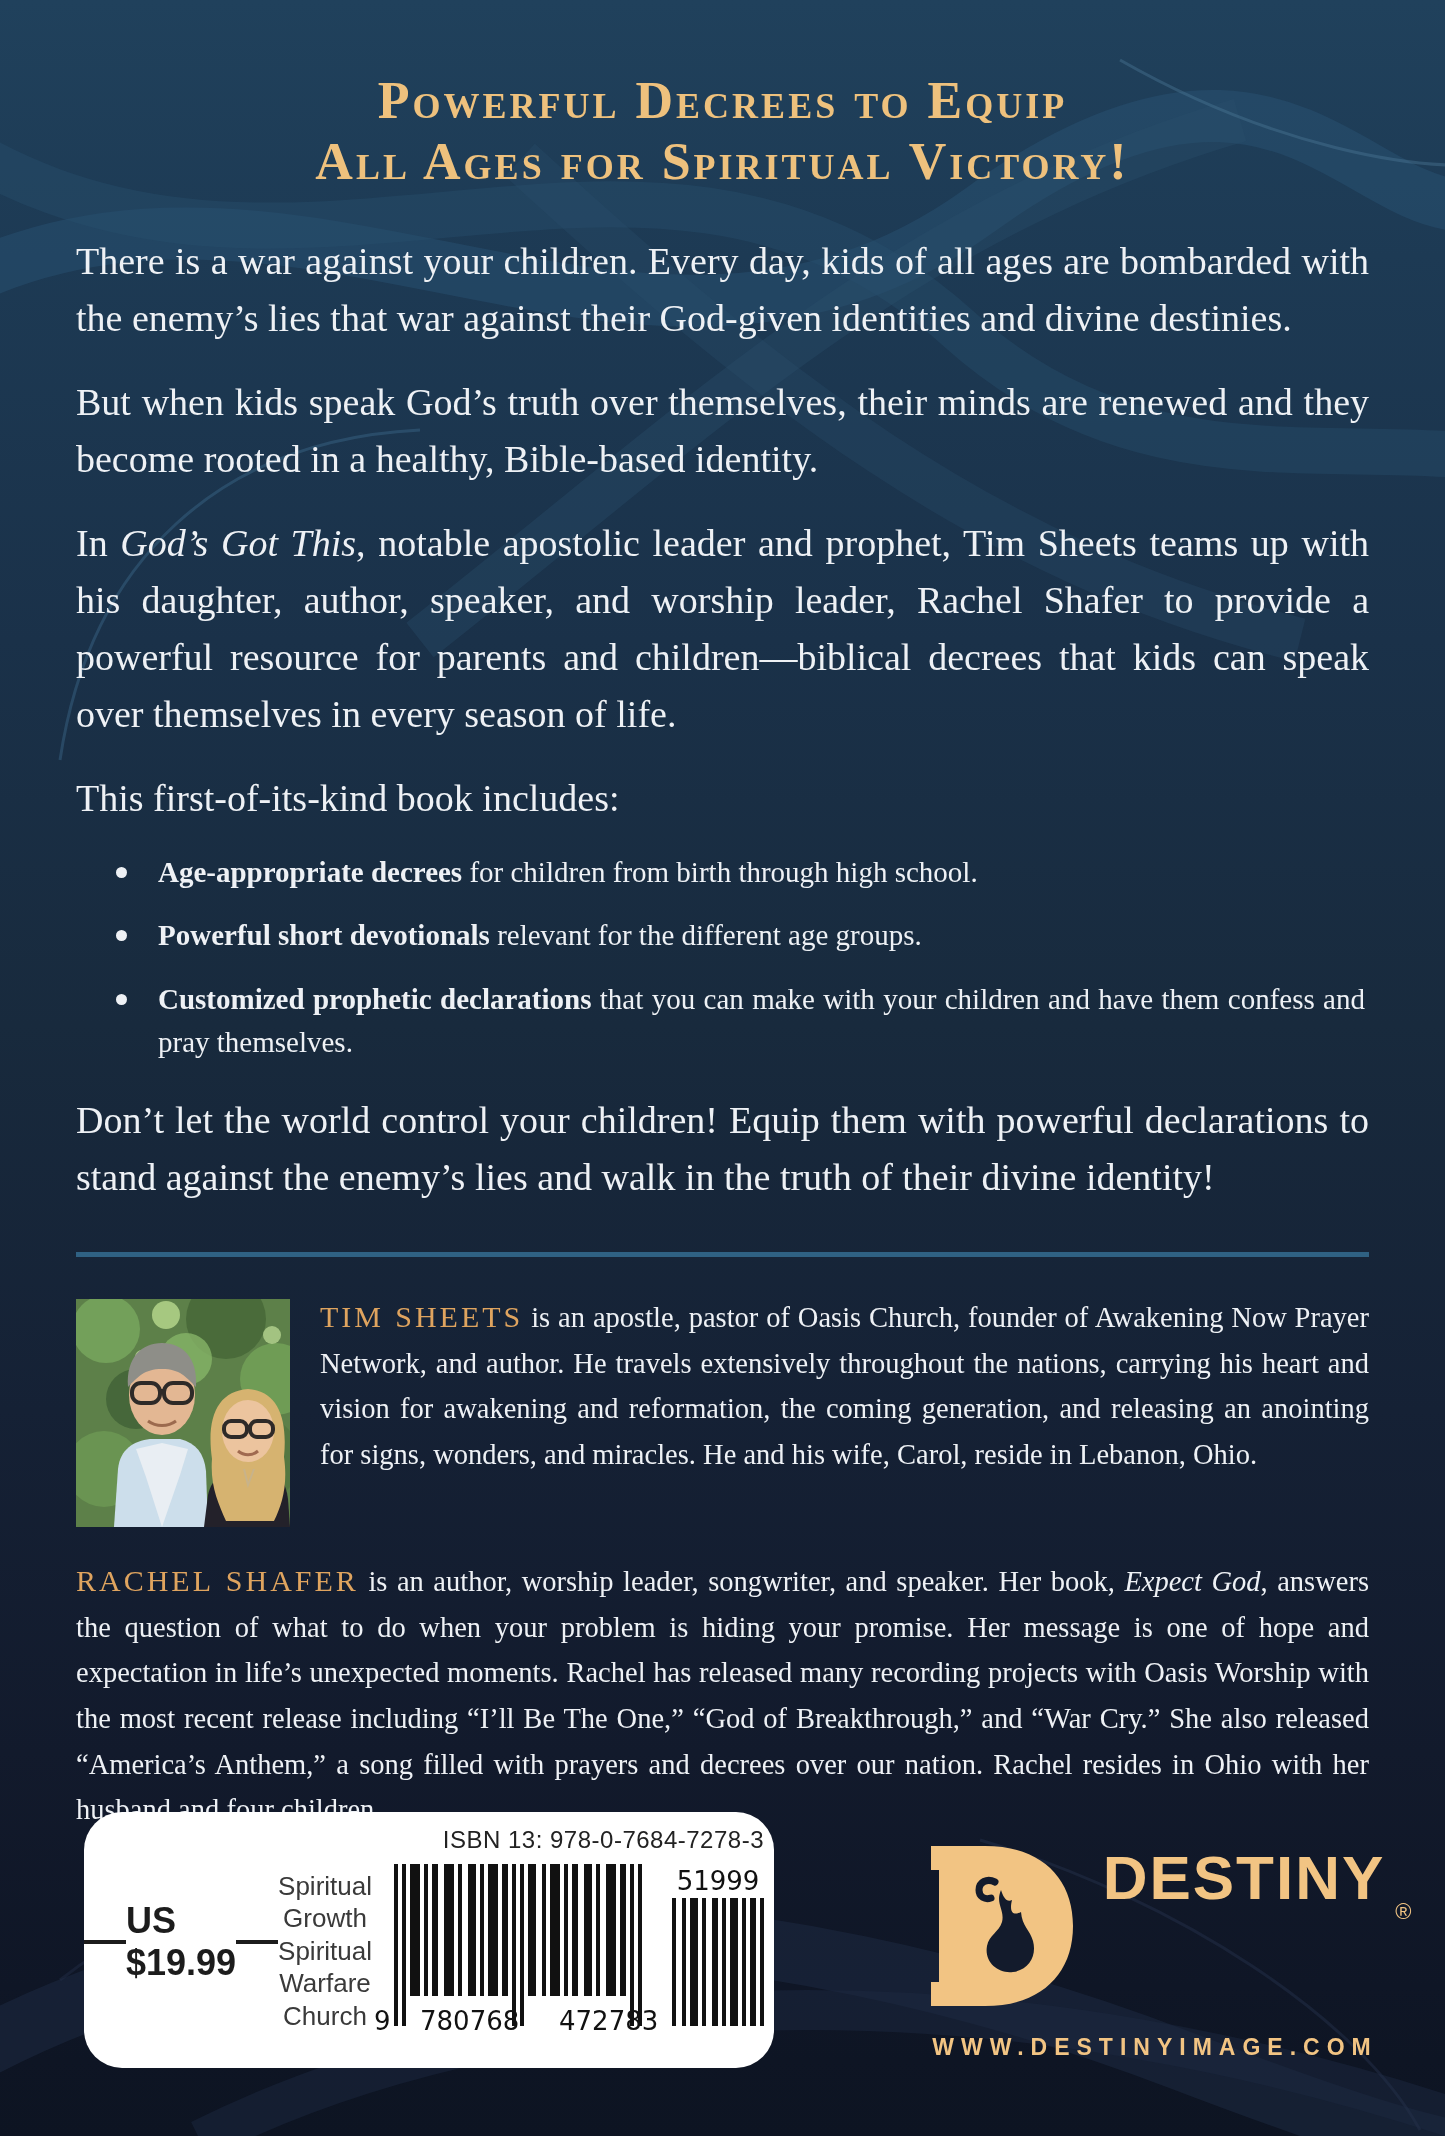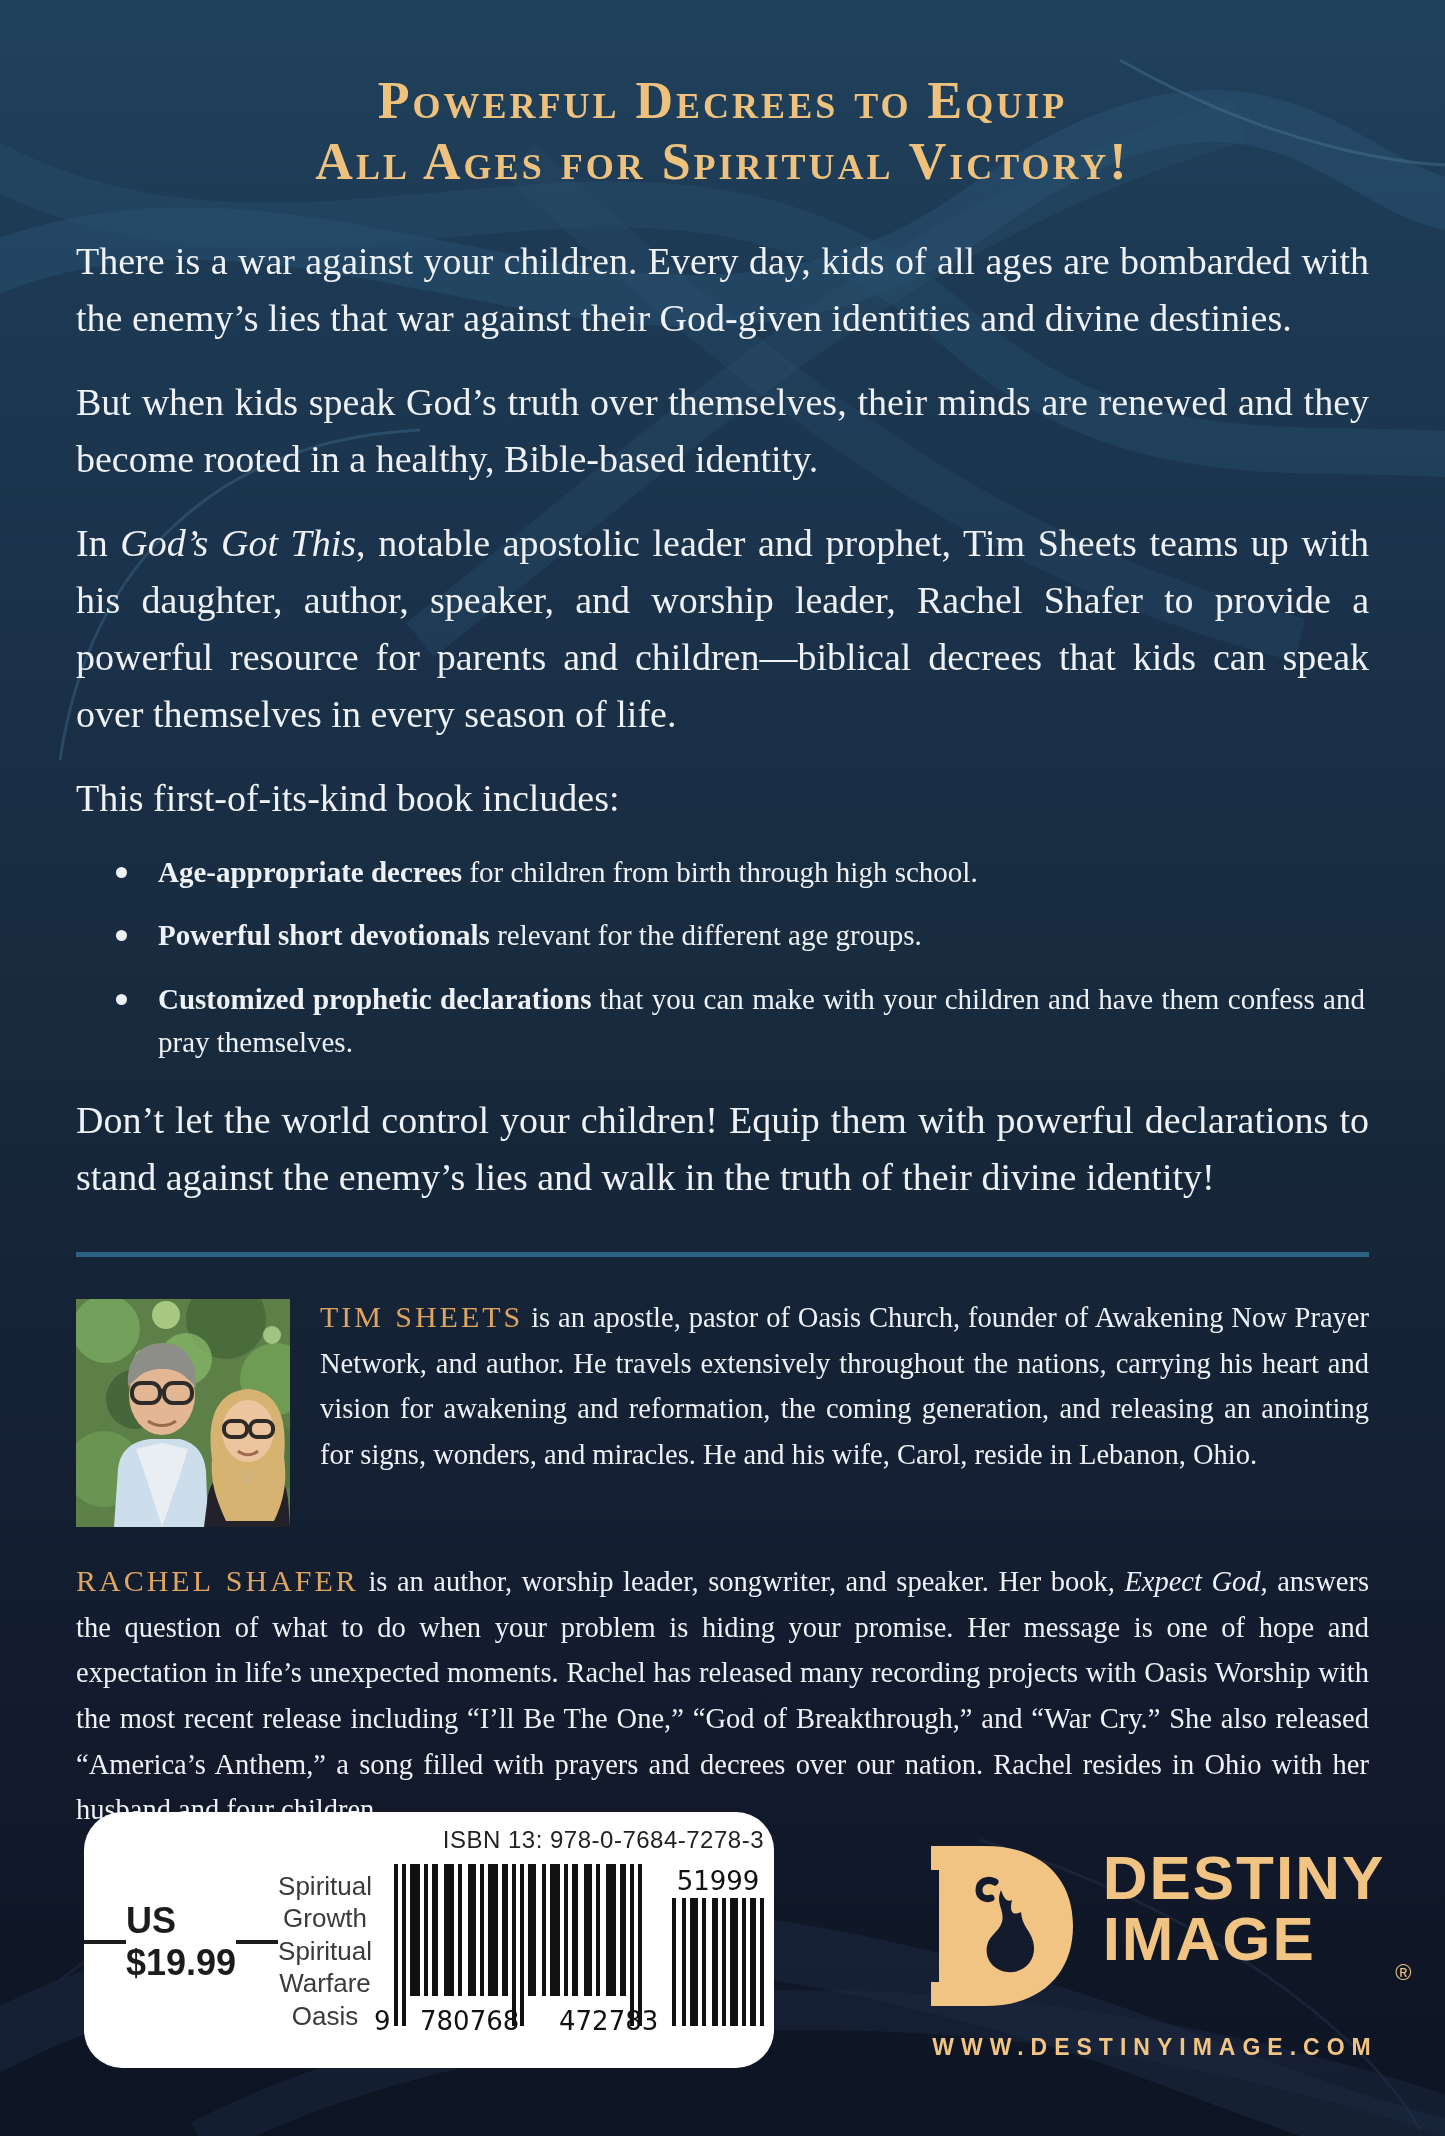--- a/index.html
+++ b/index.html
@@ -162,21 +162,21 @@
   <div class="footer">
 
     <div class="isbn-box">
       <div class="price-col">
         <div class="price-rule"></div>
         <div class="price">US $19.99</div>
         <div class="price-rule"></div>
         <div class="cats">
           <div>Spiritual Growth</div>
           <div>Spiritual Warfare</div>
-          <div>Oasis</div>
+          <div>Church</div>
         </div>
       </div>
       <div class="vdivider"></div>
       <div class="barcode-col">
         <div class="isbn-label">ISBN 13: 978-0-7684-7278-3</div>
         <div class="barcode-row">
           <div class="ean">
             <svg width="252" height="166" viewBox="0 0 252 166" xmlns="http://www.w3.org/2000/svg">
               <g fill="#111">
                 <rect x="0" y="0" width="4" height="162"></rect>
@@ -232,20 +232,19 @@
 
     <div class="publisher">
       <div class="logo-row">
         <svg class="logo-d" viewBox="0 0 152 168" xmlns="http://www.w3.org/2000/svg">
           <path d="M6 4 L60 4 C116 4 148 36 148 84 C148 132 116 164 60 164 L6 164 L6 140 L14 140 L14 28 L6 28 Z" fill="#f2c483"></path>
           <path d="M76 48 C70 62 80 68 77 80 C74 90 64 93 62 104 C59 120 73 132 88 130 C104 128 112 114 108 99 C105 88 97 84 96 70 C88 74 84 70 87 58 C82 61 78 55 76 48 Z" fill="#131b2c"></path>
           <path d="M70 40 C62 36 54 40 54 48 C54 55 60 58 66 56" fill="none" stroke="#131b2c" stroke-width="7" stroke-linecap="round"></path>
         </svg>
         <div class="logo-text">
           <div>DESTINY</div>
-          <div>IMAGE</div>
           <span class="reg">®</span>
         </div>
       </div>
       <div class="website">WWW.DESTINYIMAGE.COM</div>
     </div>
   </div>
 </div>
 
 </body></html>

